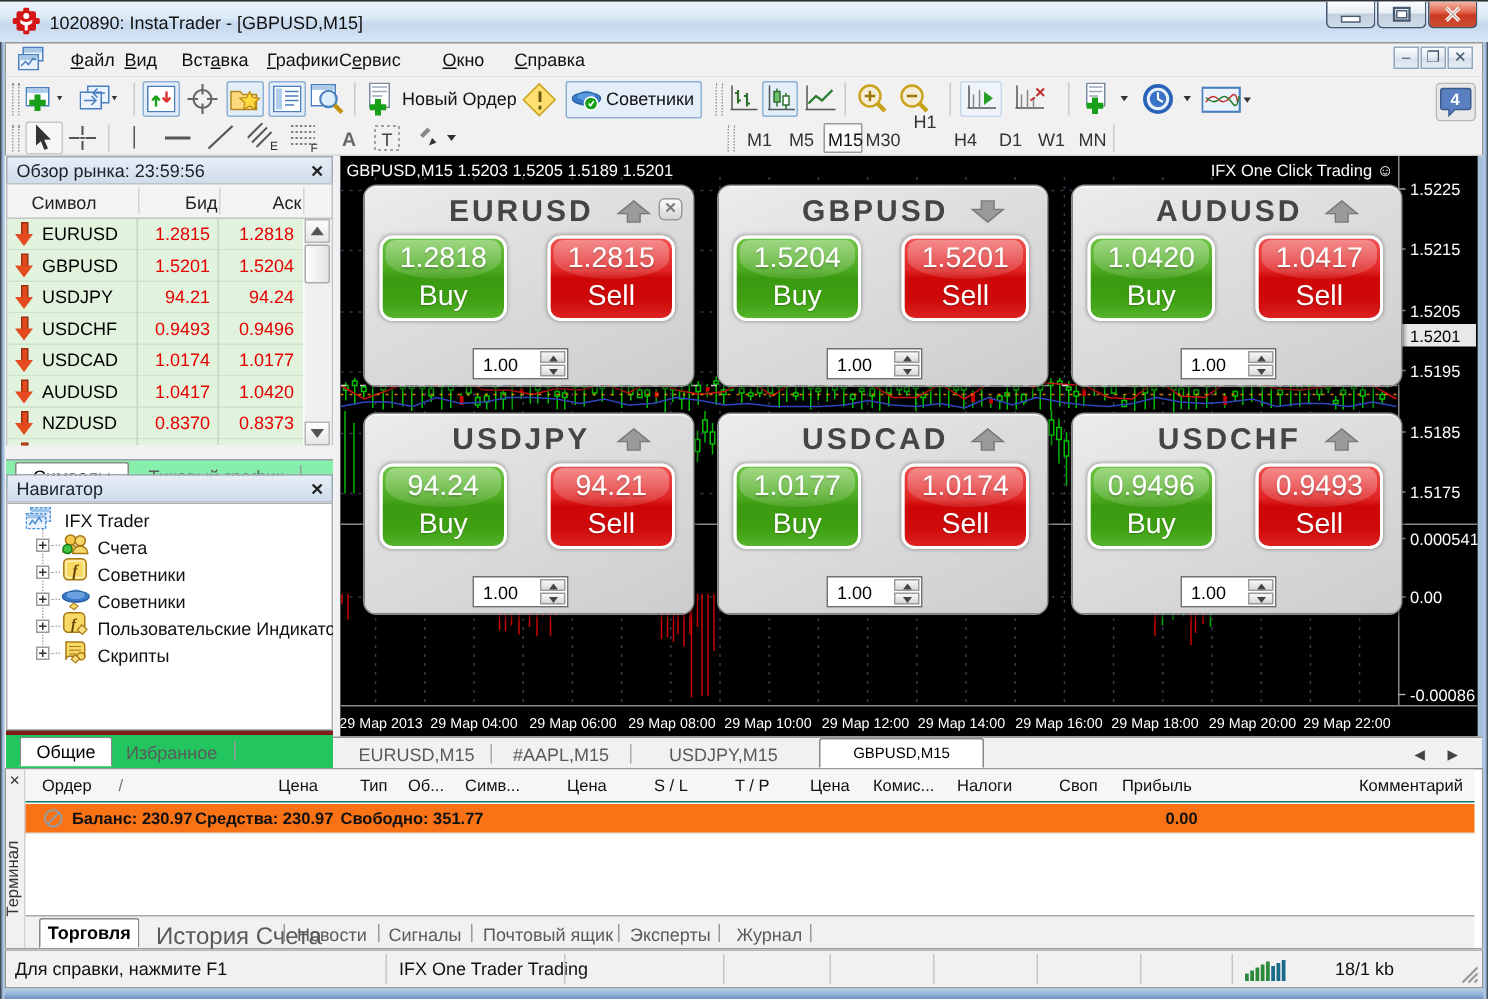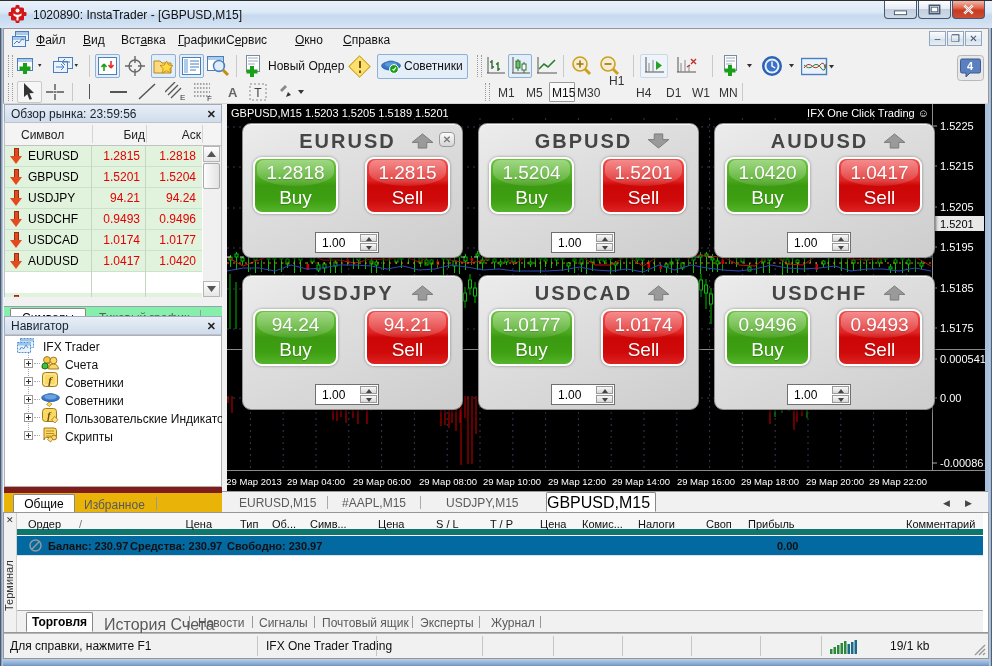--- a/index.html
+++ b/index.html
@@ -56,21 +56,21 @@
 .gloss{position:absolute;left:2px;top:1px;width:77px;height:26px;border-radius:7px 7px 40px 40px/7px 7px 14px 14px;background:linear-gradient(180deg,rgba(255,255,255,.34),rgba(255,255,255,.10));pointer-events:none}
 .spinner{position:absolute;left:72px;top:108px;width:64px;height:21px;background:#fff;border:1px solid #707070;box-sizing:border-box}
 .spintext{position:absolute;left:6px;top:3px;font-size:12px;color:#000}
 .spinbtns{position:absolute;right:1px;top:1px;width:17px;height:17px}
 .sb{position:absolute;left:0;width:17px;height:8px;background:linear-gradient(180deg,#f8f8f8,#d8d8d8);border:1px solid #9a9a9a;box-sizing:border-box}
 .sbu:after{content:"";position:absolute;left:4.5px;top:1.5px;border-left:3.5px solid transparent;border-right:3.5px solid transparent;border-bottom:4px solid #444}
 .sbd:after{content:"";position:absolute;left:4.5px;top:1.5px;border-left:3.5px solid transparent;border-right:3.5px solid transparent;border-top:4px solid #444}
 
 #terminal{left:3px;top:512px;width:986px;height:121px;background:#fff;border:1px solid #979797;box-sizing:border-box}
 .thdr{position:absolute;top:3px;height:20px;font-size:11px;color:#101010}
-#balrow{left:17px;top:536px;width:966px;height:19px;background:#0369a1;border-bottom:1px solid #e2e2e2;font-size:11px;font-weight:bold;color:#101010}
+#balrow{left:17px;top:536px;width:966px;height:19px;background:#f97316;border-bottom:1px solid #e2e2e2;font-size:11px;font-weight:bold;color:#101010}
 #termtabs{left:17px;top:610px;width:966px;height:21px;background:#f1f1f1;border-top:1px solid #aaa}
 
 #statusbar{left:3px;top:633px;width:986px;height:26px;background:#f1f1f1;border:1px solid #979797;border-top:1px solid #b5b5b5;box-sizing:border-box;font-size:12px;color:#101010}
 #botborder{left:0;top:659px;width:992px;height:7px;background:linear-gradient(180deg,#b9cfe8,#8fafd4 60%,#6f93bf)}
 .sdiv{position:absolute;top:2px;bottom:2px;width:1px;background:#c6c6c6}
 </style></head>
 <body>
 
 <div class="abs" id="titlebar"></div>
 <svg class="abs" style="left:8px;top:5px" width="19" height="18" viewBox="0 0 19 18">
@@ -103,21 +103,21 @@
   </div>
 
 <div class="abs" id="menubar"></div>
 <svg class="abs" style="left:12px;top:31px" width="18" height="16" viewBox="0 0 18 16">
  <rect x="3.5" y="0.5" width="13" height="9" fill="#eaf2fc" stroke="#4a7ebf"></rect>
     <rect x="4" y="1" width="12" height="3" fill="#a8c8e8"></rect>
  <rect x="0.5" y="5.5" width="13" height="10" fill="#eaf2fc" stroke="#4a7ebf"></rect>
     <rect x="1" y="6" width="12" height="3" fill="#a8c8e8"></rect>
  <path d="M2 13 l3 -3 l2 2 l3 -4 l2 1" fill="none" stroke="#4a7ebf"></path>
 </svg>
-<div class="abs menuitem" style="left:36px"><u>Ф</u>айл</div>
+<div class="abs menuitem" style="left:47px"><u>Ф</u>айл</div>
 <div class="abs menuitem" style="left:83px"><u>В</u>ид</div>
 <div class="abs menuitem" style="left:121px">Вст<u>а</u>вка</div>
 <div class="abs menuitem" style="left:178px"><u>Г</u>рафики</div>
 <div class="abs menuitem" style="left:226px">С<u>е</u>рвис</div>
 <div class="abs menuitem" style="left:295px"><u>О</u>кно</div>
 <div class="abs menuitem" style="left:343px"><u>С</u>правка</div>
 <div class="abs mdibtn" style="left:929px">–</div>
 <div class="abs mdibtn" style="left:947px">❐</div>
 <div class="abs mdibtn" style="left:965px">✕</div>
 
@@ -335,20 +335,25 @@
     </div>
  <div class="mwr" style="top:84px">
       <span class="sym">USDCAD</span>
       <span class="p1">1.0174</span>
       <span class="p2">1.0177</span>
     </div>
  <div class="mwr" style="top:105px">
       <span class="sym">AUDUSD</span>
       <span class="p1">1.0417</span>
       <span class="p2">1.0420</span>
+    </div>
+ <div class="mwr" style="top:126px">
+      <span class="sym">NZDUSD</span>
+      <span class="p1">0.8370</span>
+      <span class="p2">0.8373</span>
     </div>
  <div class="mwr" style="top:147px">
       <span class="sym">EURJPY</span>
       <span class="p1">120.75</span>
       <span class="p2">120.78</span>
     </div>
 </div>
 <div class="abs" id="mwsb" style="left:203px;top:146px;width:18px;height:151px;background:#f0f0f0">
  <div style="position:absolute;left:0;top:0;width:17px;height:16px;background:linear-gradient(180deg,#fefefe,#e6e6e6);border:1px solid #b5b5b5;box-sizing:border-box"></div>
  <svg style="position:absolute;left:4px;top:5px" width="9" height="6">
@@ -418,21 +423,21 @@
  <div class="navrow" style="left:61px;top:77px">Пользовательские Индикато</div>
  <div class="expander" style="left:20px;top:96px"></div>
  <svg style="position:absolute;left:37px;top:91px" width="19" height="17" viewBox="0 0 19 17">
   <path d="M3 2 h10 a2.5 2.5 0 0 1 2.5 2.5 v7 h-10 a2.5 2.5 0 0 0 -2.5 2.5 z" fill="#f8d964" stroke="#a87818"></path>
   <ellipse cx="13" cy="11.5" rx="2.6" ry="2.4" fill="#f8d964" stroke="#a87818"></ellipse>
   <path d="M5 5 h8 M5 7.5 h8 M5 10 h5" stroke="#a87818" stroke-width=".8"></path>
   <path d="M9 10.5 l3 2.5 l-2.5 3 l-3 -2.5 z" fill="#f8e084" stroke="#a87818" stroke-width=".8"></path>
  </svg>
  <div class="navrow" style="left:61px;top:95px">Скрипты</div>
 </div>
-<div class="abs" id="navtabs2" style="left:4px;top:487px;width:218px;height:25px;background:#eab308;border-top:6px solid #7f1d1d">
+<div class="abs" id="navtabs2" style="left:4px;top:487px;width:218px;height:25px;background:#22c55e;border-top:3px solid #7f1d1d">
  <div class="tab tabactive" style="left:9px;top:1px;width:62px;height:20px;text-align:center;line-height:19px;font-size:12px;border-radius:2px 2px 0 0">Общие</div>
  <div class="tab tabidle" style="left:80px;top:5px;font-size:12px">Избранное</div>
  <div style="position:absolute;left:152px;top:4px;width:1px;height:13px;background:#999"></div>
 </div>
 
 <div class="abs" id="chartwin"></div>
 <svg class="abs" style="left:227px;top:104px" width="758" height="387" viewBox="0 0 758 387">
 <rect width="758" height="387" fill="#000"></rect>
 <line x1="23.4" y1="14" x2="23.4" y2="366" stroke="#373753" stroke-width="1" stroke-dasharray="2 4"></line>
 <line x1="56.2" y1="14" x2="56.2" y2="366" stroke="#373753" stroke-width="1" stroke-dasharray="2 4"></line>
@@ -931,31 +936,31 @@
       </span>
     </div>
 </div>
 
 <div class="abs" id="charttabs">
  <span class="tab tabidle" style="left:17px;top:4px;font-size:12px">EURUSD,M15</span>
  <span style="position:absolute;left:105px;top:4px;width:1px;height:13px;background:#aaa"></span>
  <span class="tab tabidle" style="left:120px;top:4px;font-size:12px">#AAPL,M15</span>
  <span style="position:absolute;left:198px;top:4px;width:1px;height:13px;background:#aaa"></span>
  <span class="tab tabidle" style="left:224px;top:4px;font-size:12px">USDJPY,M15</span>
- <span class="tab tabactive" style="left:324px;top:0px;width:110px;height:20px;line-height:19px;font-size:16px;border-radius:2px 2px 0 0">GBPUSD,M15</span>
+ <span class="tab tabactive" style="left:324px;top:0px;width:110px;height:20px;text-align:center;line-height:19px;font-size:10px;border-radius:2px 2px 0 0">GBPUSD,M15</span>
  <span style="position:absolute;right:38px;top:6px;font-size:9px;color:#444">◀</span>
  <span style="position:absolute;right:16px;top:6px;font-size:9px;color:#444">▶</span>
 </div>
 
 <div class="abs" id="terminal"></div>
 <div class="abs" style="left:4px;top:513px;width:13px;height:119px;background:#f1f1f1;border-right:1px solid #d0d0d0;box-sizing:border-box">
  <div style="position:absolute;left:2px;top:2px;font-size:9px;color:#333">✕</div>
  <div style="position:absolute;left:-1px;top:30px;width:13px;height:85px;writing-mode:vertical-rl;transform:rotate(180deg);font-size:11px;color:#333;text-align:center">Терминал</div>
 </div>
-<div class="abs" id="termhdr" style="left:17px;top:513px;width:966px;height:22px;background:#f6f6f6;border-bottom:6px solid #0f766e;box-sizing:border-box">
+<div class="abs" id="termhdr" style="left:17px;top:513px;width:966px;height:22px;background:#f6f6f6;border-bottom:1px solid #0f766e;box-sizing:border-box">
  <span class="thdr" style="left:11px;top:5px;position:absolute">Ордер</span>
  <span class="thdr" style="left:62px;top:5px;position:absolute;color:#777">/</span>
  <span class="thdr" style="left:155px;top:5px;position:absolute;width:40px;text-align:right">Цена</span>
  <span class="thdr" style="left:223px;top:5px;position:absolute">Тип</span>
  <span class="thdr" style="left:255px;top:5px;position:absolute">Об...</span>
  <span class="thdr" style="left:293px;top:5px;position:absolute">Симв...</span>
  <span class="thdr" style="left:361px;top:5px;position:absolute">Цена</span>
  <span class="thdr" style="left:419px;top:5px;position:absolute">S / L</span>
  <span class="thdr" style="left:473px;top:5px;position:absolute">T / P</span>
  <span class="thdr" style="left:523px;top:5px;position:absolute">Цена</span>
@@ -965,21 +970,21 @@
  <span class="thdr" style="left:731px;top:5px;position:absolute">Прибыль</span>
  <span class="thdr" style="left:889px;top:5px;position:absolute">Комментарий</span>
 </div>
 <div class="abs" id="balrow">
  <svg style="position:absolute;left:12px;top:3px" width="13" height="13" viewBox="0 0 13 13">
       <circle cx="6.5" cy="6.5" r="5.5" fill="none" stroke="#9a9a9a" stroke-width="1.4"></circle>
       <line x1="2.6" y1="10.4" x2="10.4" y2="2.6" stroke="#9a9a9a" stroke-width="1.4"></line>
     </svg>
  <span style="position:absolute;left:31px;top:4px">Баланс: 230.97</span>
  <span style="position:absolute;left:113px;top:4px">Средства: 230.97</span>
- <span style="position:absolute;left:210px;top:4px">Свободно: 230.97</span>
+ <span style="position:absolute;left:210px;top:4px">Свободно: 351.77</span>
  <span style="position:absolute;left:760px;top:4px">0.00</span>
 </div>
 <div class="abs" id="termtabs">
  <div class="tab tabactive" style="left:9px;top:1px;width:67px;height:20px;text-align:center;line-height:19px;font-size:12px;font-weight:bold;border-radius:2px 2px 0 0">Торговля</div>
  <span class="tab tabidle" style="left:87px;top:5px;font-size:16px">История Счета</span>
  <span style="position:absolute;left:172px;top:5px;width:1px;height:12px;background:#999"></span>
  <span class="tab tabidle" style="left:181px;top:5px;font-size:12px">Новости</span>
  <span style="position:absolute;left:235px;top:5px;width:1px;height:12px;background:#999"></span>
  <span class="tab tabidle" style="left:242px;top:5px;font-size:12px">Сигналы</span>
  <span style="position:absolute;left:297px;top:5px;width:1px;height:12px;background:#999"></span>
@@ -1009,21 +1014,21 @@
         <rect x="7" y="6" width="2.5" height="9"></rect>
         <rect x="10.5" y="4" width="2.5" height="11"></rect>
         <rect x="14" y="2" width="2.5" height="13"></rect>
       </g>
   <g fill="#1a6a8a">
         <rect x="17.5" y="5" width="2.5" height="10"></rect>
         <rect x="21" y="3" width="2.5" height="12"></rect>
         <rect x="24.5" y="1" width="2.5" height="14"></rect>
       </g>
  </svg>
- <span style="position:absolute;left:886px;top:5px">19/1 kb</span>
+ <span style="position:absolute;left:886px;top:5px">18/1 kb</span>
  <svg style="position:absolute;right:2px;bottom:2px" width="13" height="13" viewBox="0 0 13 13">
       <g stroke="#9a9a9a" stroke-width="1.5">
         <line x1="2" y1="12" x2="12" y2="2"></line>
         <line x1="6" y1="12" x2="12" y2="6"></line>
         <line x1="10" y1="12" x2="12" y2="10"></line>
       </g>
     </svg>
 </div>
 <div class="abs" id="botborder"></div>
 

